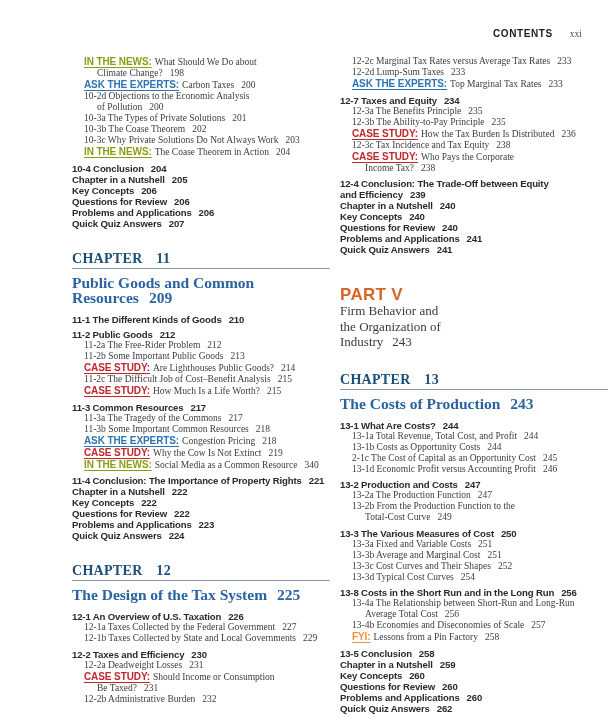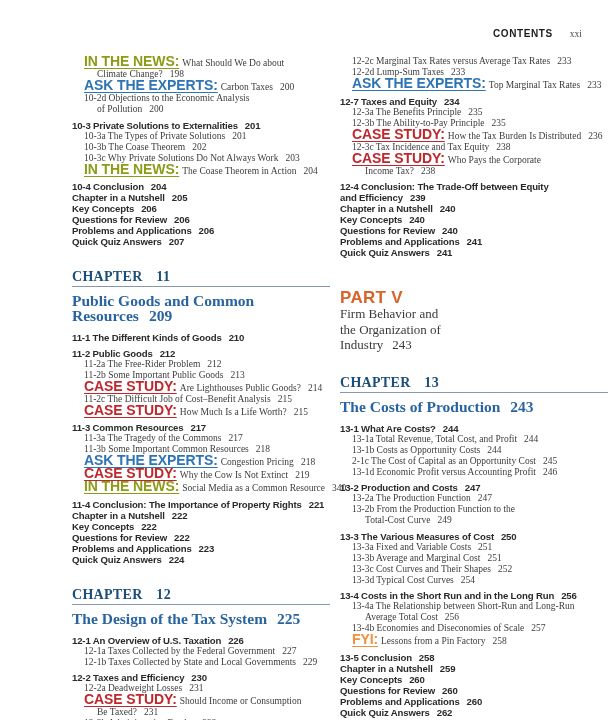--- a/index.html
+++ b/index.html
@@ -32,21 +32,21 @@
   .entry.sub .l1,.entry.feature .l1{padding-left:12px;}
   .entry .cont{padding-left:25px;}
   .entry.head .cont.flush{padding-left:0;}
   .entry.head{margin-top:4.5px;}
   .entry.head .line,.entry.end .line{
     font-family:"Liberation Sans",sans-serif;font-weight:bold;font-size:9.6px;
     letter-spacing:-.15px;color:var(--head-text);
   }
   .pg{margin-left:7px;}
   .feat-label{
-    font-family:"Liberation Sans",sans-serif;font-weight:bold;font-size:14px;
+    font-family:"Liberation Sans",sans-serif;font-weight:bold;font-size:10px;
     letter-spacing:-.1px;text-decoration:underline;text-underline-offset:1.5px;margin-right:3px;
   }
   .feat-case-study{color:var(--case-study);text-decoration-color:var(--case-study);}
   .feat-ask-experts{color:var(--ask-experts);text-decoration-color:var(--ask-experts);}
   .feat-in-the-news{color:var(--in-the-news);text-decoration-color:var(--in-the-news);}
   .feat-fyi{color:var(--fyi);text-decoration-color:var(--fyi);}
 
   .chapter-block{margin-top:22px;}
   .chapter-heading{
     font-family:Liberation Serif, serif;font-weight:bold;font-size:14px;
@@ -82,23 +82,20 @@
             <div class="line l1"><span class="feat-label feat-in-the-news">IN THE NEWS:</span><span class="t">What Should We Do about</span></div>
             <div class="line cont"><span class="t">Climate Change?</span><span class="pg">198</span></div>
           </div>
           <div class="entry feature">
             <div class="line l1"><span class="feat-label feat-ask-experts">ASK THE EXPERTS:</span><span class="t">Carbon Taxes</span><span class="pg">200</span></div>
           </div>
           <div class="entry sub">
             <div class="line l1"><span class="t">10-2d Objections to the Economic Analysis</span></div>
             <div class="line cont"><span class="t">of Pollution</span><span class="pg">200</span></div>
           </div>
-          <div class="entry head">
-            <div class="line l1"><span class="t">10-3 Private Solutions to Externalities</span><span class="pg">201</span></div>
-          </div>
           <div class="entry sub">
             <div class="line l1"><span class="t">10-3a The Types of Private Solutions</span><span class="pg">201</span></div>
           </div>
           <div class="entry sub">
             <div class="line l1"><span class="t">10-3b The Coase Theorem</span><span class="pg">202</span></div>
           </div>
           <div class="entry sub">
             <div class="line l1"><span class="t">10-3c Why Private Solutions Do Not Always Work</span><span class="pg">203</span></div>
           </div>
           <div class="entry feature">
@@ -313,21 +310,21 @@
           <div class="entry sub">
             <div class="line l1"><span class="t">13-3b Average and Marginal Cost</span><span class="pg">251</span></div>
           </div>
           <div class="entry sub">
             <div class="line l1"><span class="t">13-3c Cost Curves and Their Shapes</span><span class="pg">252</span></div>
           </div>
           <div class="entry sub">
             <div class="line l1"><span class="t">13-3d Typical Cost Curves</span><span class="pg">254</span></div>
           </div>
           <div class="entry head">
-            <div class="line l1"><span class="t">13-4 Costs in the Short Run and in the Long Run</span><span class="pg">256</span></div>
+            <div class="line l1"><span class="t">13-8 Costs in the Short Run and in the Long Run</span><span class="pg">256</span></div>
           </div>
           <div class="entry sub">
             <div class="line l1"><span class="t">13-4a The Relationship between Short-Run and Long-Run</span></div>
             <div class="line cont"><span class="t">Average Total Cost</span><span class="pg">256</span></div>
           </div>
           <div class="entry sub">
             <div class="line l1"><span class="t">13-4b Economies and Diseconomies of Scale</span><span class="pg">257</span></div>
           </div>
           <div class="entry feature">
             <div class="line l1"><span class="feat-label feat-fyi">FYI:</span><span class="t">Lessons from a Pin Factory</span><span class="pg">258</span></div>

